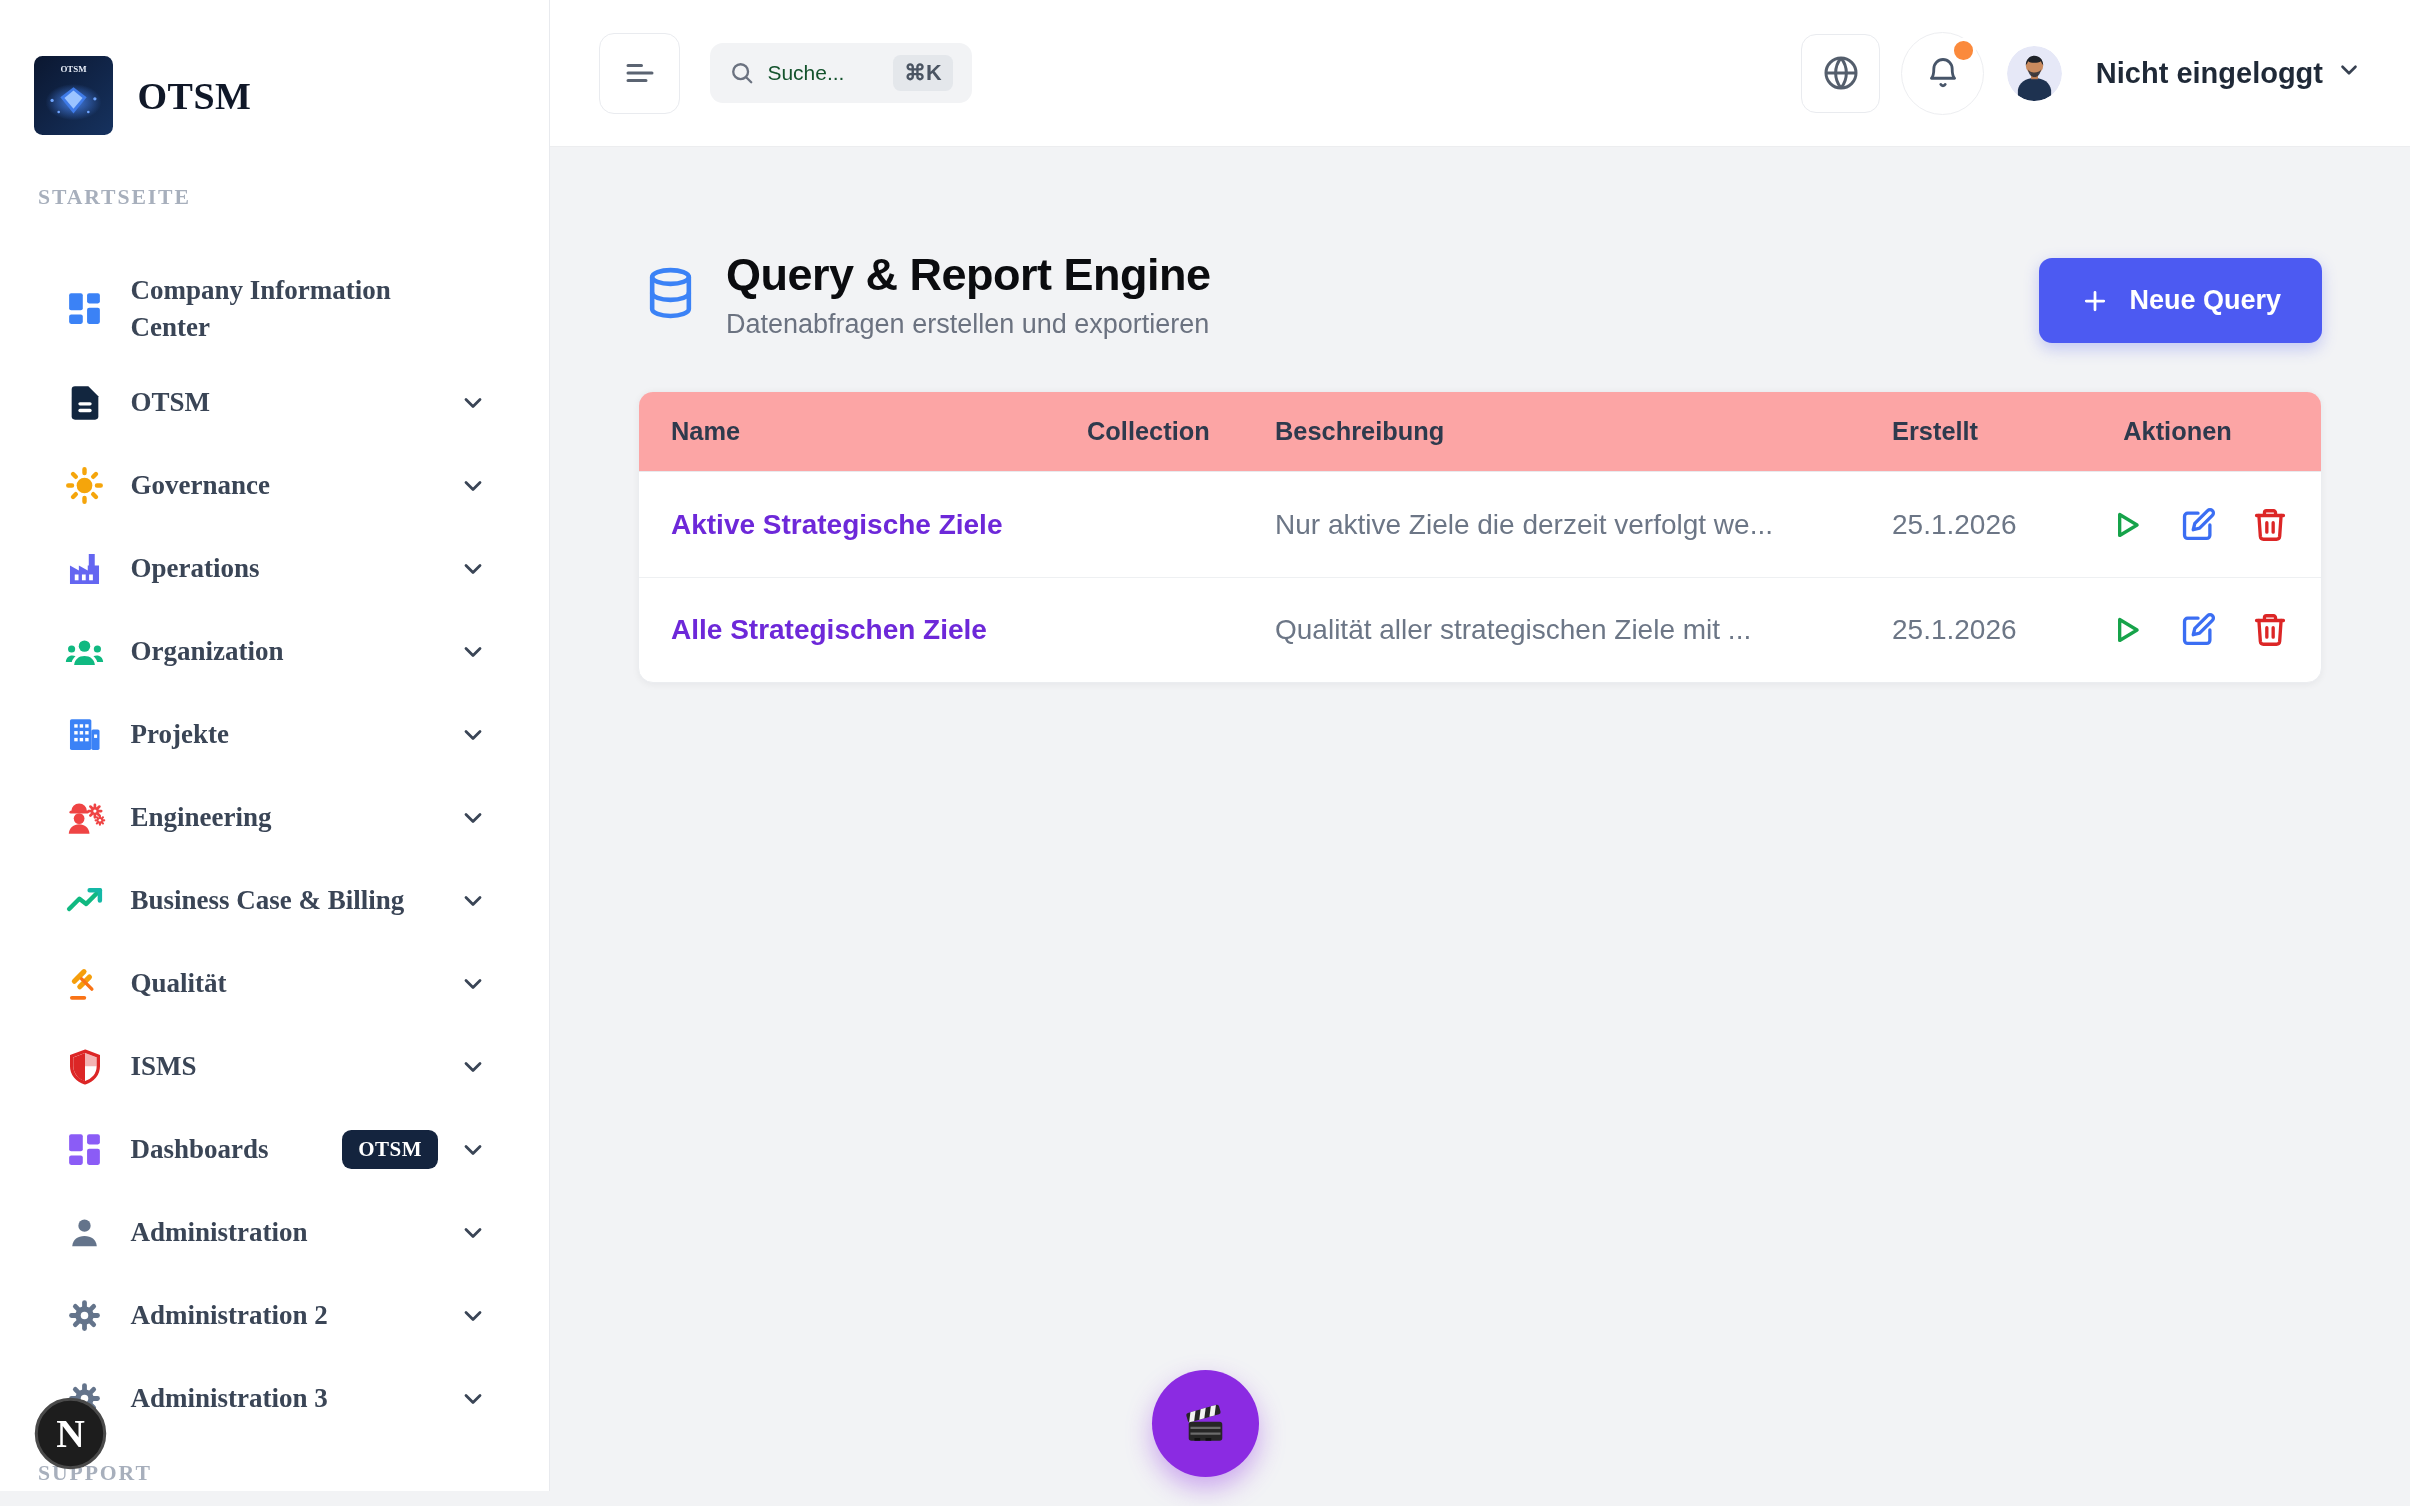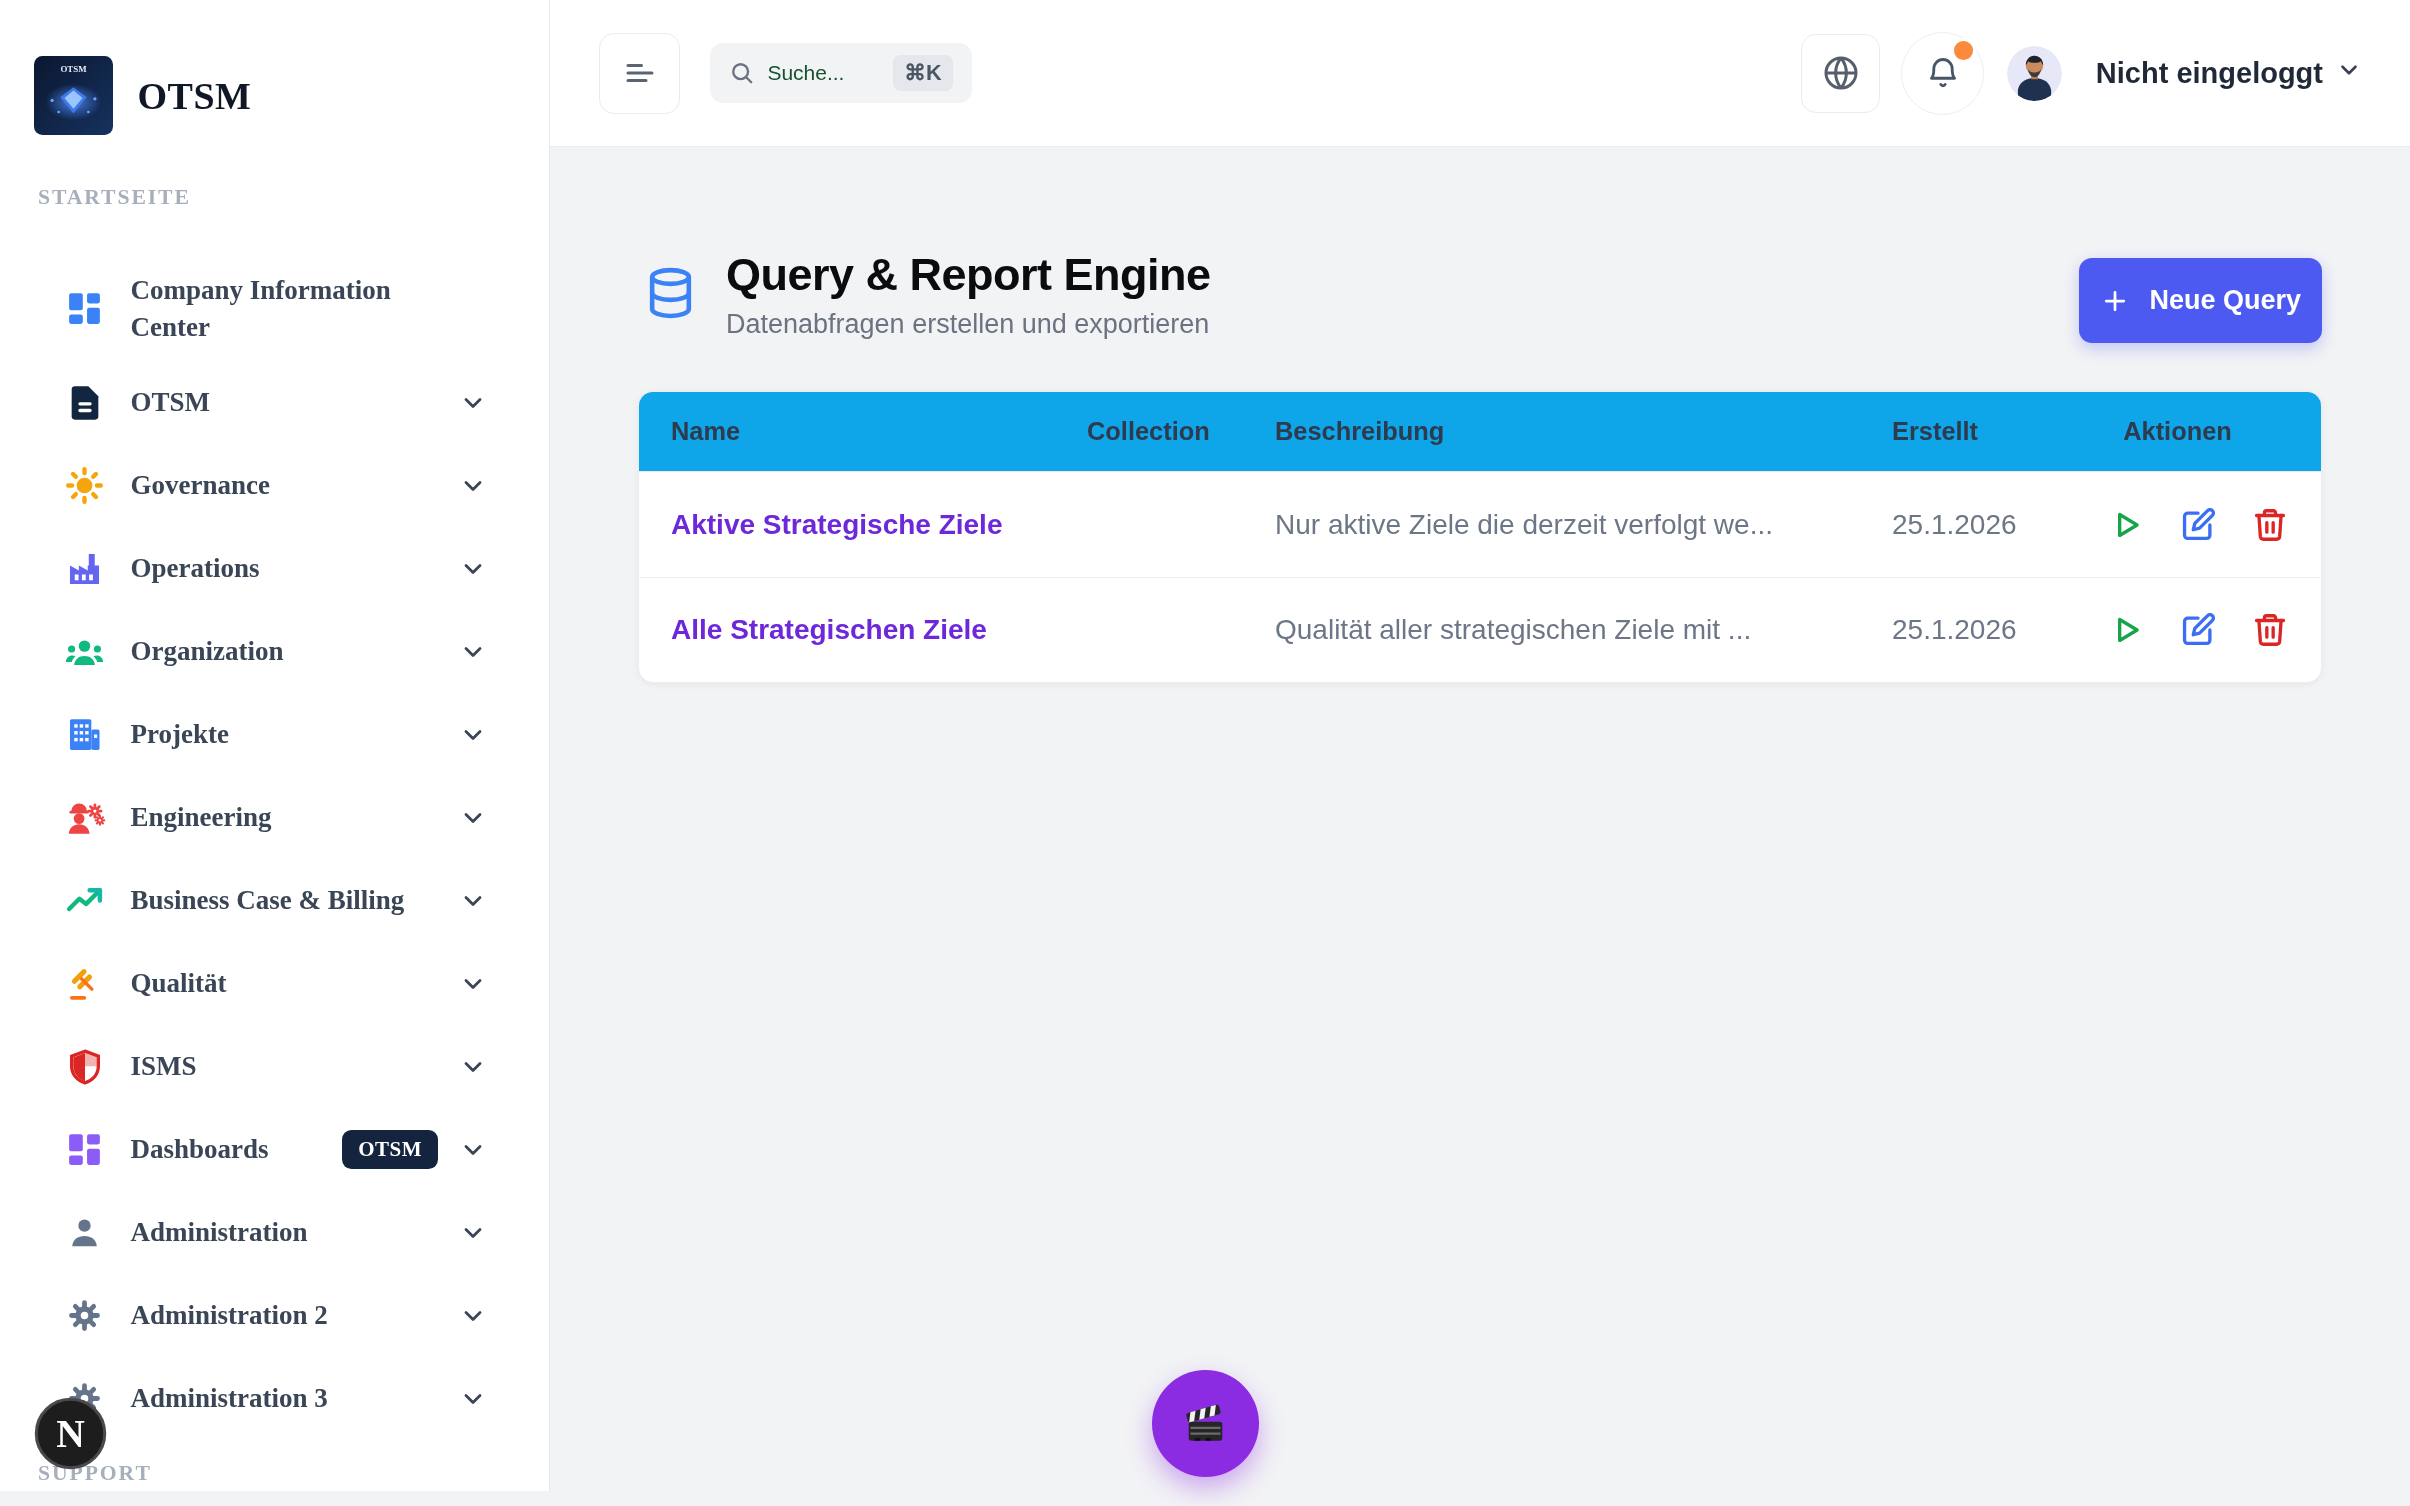--- a/index.html
+++ b/index.html
@@ -47,28 +47,28 @@
   .user-menu .name { font-size:29px; font-weight:700; color:#1F2937; }
   .user-menu svg { width:26px; height:26px; margin-left:13px; }
 
   
   .main { position:absolute; left:550px; top:147px; width:1861px; height:1360px; background:#F2F3F5; }
   .page-head { position:absolute; left:93px; right:89px; top:102px; display:flex; }
   .db-ic { margin-top:15px; }
   .head-text { margin-left:28px; }
   .head-text h1 { font-size:45px; font-weight:800; color:#0B0C0F; letter-spacing:-0.5px; }
   .head-text p { margin-top:7.5px; font-size:27px; color:#6B7280; }
-  .new-query { position:absolute; right:0; top:9.4px; height:85px; padding:0 21px; border:none;
+  .new-query { position:absolute; right:0; top:9.4px; height:85px; padding:0 41px; border:none;
                border-radius:13px; background:#4C5AF2; color:#FFF; display:flex; align-items:center;
                gap:19px; font-size:27px; font-weight:600; font-family:inherit; cursor:pointer;
                box-shadow:0 5.6px 15px rgba(76,90,242,.28); }
   .card { position:absolute; left:88px; top:244px; width:1684px; background:#FFF; border-radius:15px;
           border:0.9px solid #EBEDF0; box-shadow:0 1.9px 7.5px rgba(15,23,42,.05); overflow:hidden; }
   .tgrid { display:grid; grid-template-columns:416px 188px 617px 174px 1fr; align-items:center; padding:0 32px; }
-  .thead { height:80px; background:#0ea5e9; border-bottom:0.9px solid #E8EAED; }
+  .thead { height:80px; background:#fca5a5; border-bottom:0.9px solid #E8EAED; }
   .thead .th { font-size:25.4px; font-weight:700; color:#2E3A4D; }
   .thead .th:last-child { text-align:center; }
   .trow { height:105px; }
   .trow + .trow { border-top:0.9px solid #EEF0F2; }
   .cell-name { font-size:28px; font-weight:700; color:#6d28d9; }
   .cell-desc, .cell-date, .cell-coll { font-size:28px; color:#6C7686; }
   .cell-actions { display:flex; justify-content:flex-end; gap:34px; }
   .act-btn { background:none; border:none; padding:0; cursor:pointer; display:flex; }
   .act-btn svg { width:38px; height:38px; }
   .fab { position:absolute; left:602px; top:1223px; width:107px; height:107px; border-radius:50%;

